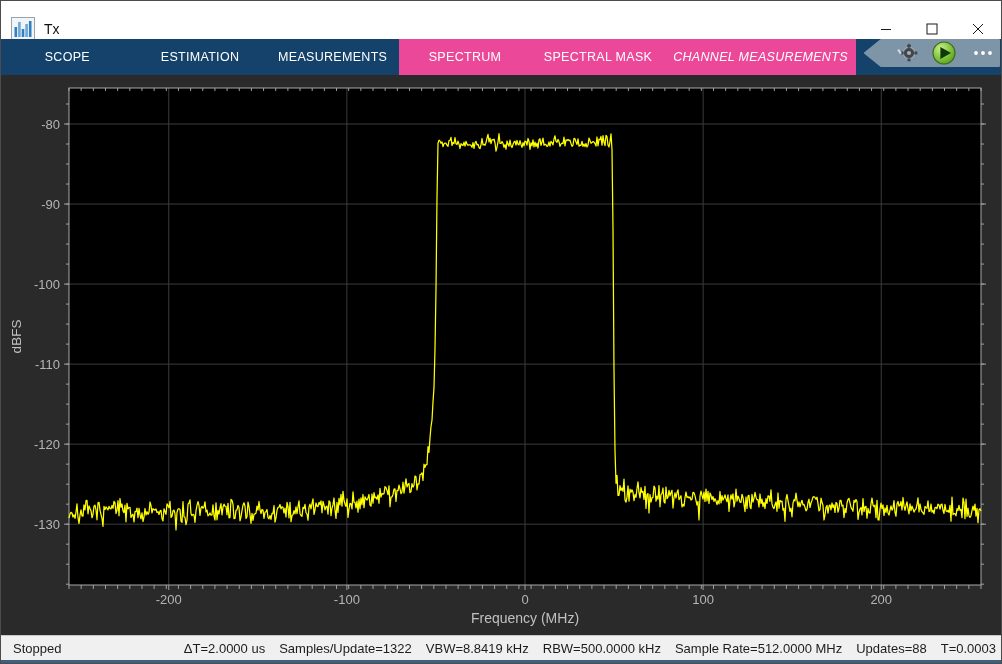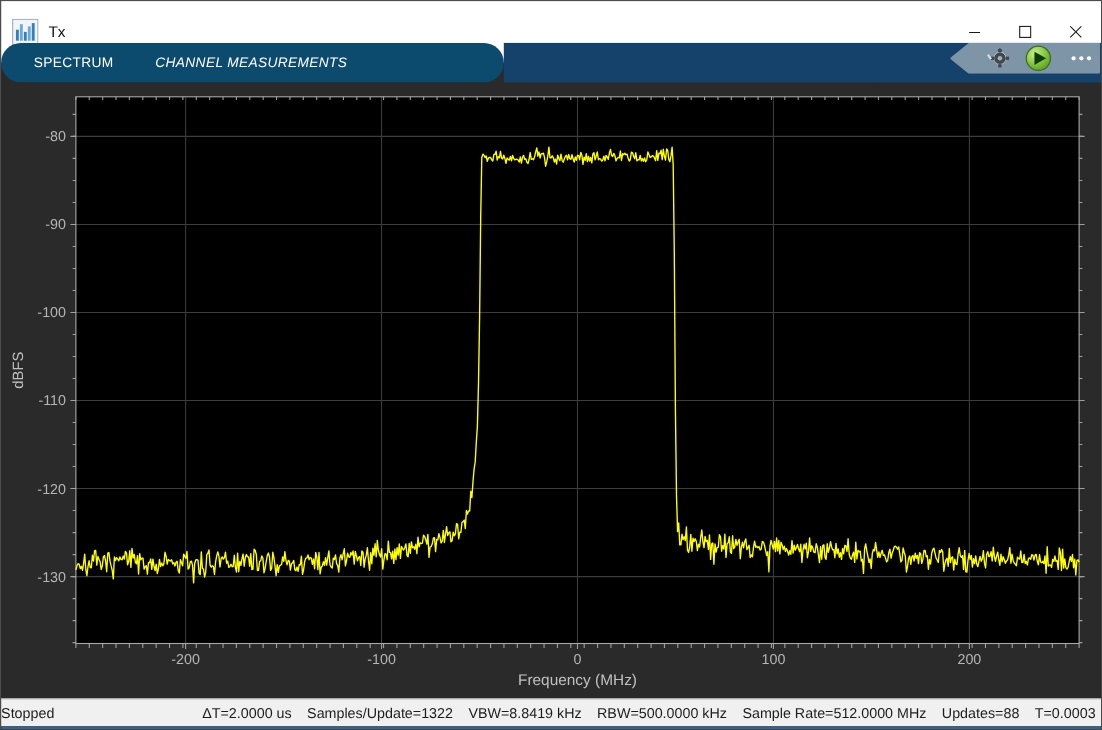--- a/index.html
+++ b/index.html
@@ -35,21 +35,21 @@
   
   .figure{
     position:absolute;left:0;top:74px;width:796px;height:560px;background:#2a2a2a;
   }
   
   .statusbar{
     position:absolute;left:0;top:634px;width:100%;height:25px;
     background:#f0f0f0;border-top:1px solid #c8c8c8;
     display:flex;align-items:center;font-size:13px;color:#1c1c1c;
   }
-  .status-state{}
+  .status-state{margin-left:12px;}
   .status-metrics{margin-left:auto;margin-right:5px;display:flex;}
   .status-metrics span{margin-left:14px;white-space:nowrap;}
   .bottom-strip{
     position:absolute;left:0;top:659px;width:100%;height:5px;background:#3d6080;
   }
 </style>
 </head>
 <body>
 
 <div class="window">
@@ -78,22 +78,28 @@
       <button class="win-btn" title="Close">
         <svg width="12" height="12" viewBox="0 0 12 12">
           <line x1="1" y1="1" x2="11" y2="11" stroke="#1a1a1a" stroke-width="1"></line>
           <line x1="11" y1="1" x2="1" y2="11" stroke="#1a1a1a" stroke-width="1"></line>
         </svg>
       </button>
     </div>
   </div>
 
   <div class="toolbar">
-    <div class="tabs-active" style="background:#0c4a6e;border-radius:18px;">
+    <div class="tabs-left" style="background:#14426b;">
+      <div class="tab">SCOPE</div>
+      <div class="tab">ESTIMATION</div>
+      <div class="tab">MEASUREMENTS</div>
+    </div>
+    <div class="tabs-active" style="background:#ec4899;">
       <div class="tab" style="width:132px;">SPECTRUM</div>
+      <div class="tab" style="width:134px;">SPECTRAL MASK</div>
       <div class="tab" style="width:191px;font-style:italic;">CHANNEL MEASUREMENTS</div>
     </div>
     <div class="toolbar-right" style="background:#14426b;">
       <svg class="banner-svg" width="140" height="28" viewBox="0 0 140 28">
         <path d="M 138 1 L 20 1 L 4 14 L 20 27 L 138 27 Z" fill="#7e94a7" stroke="#7e94a7" stroke-width="2" stroke-linejoin="round"></path>
 
         <g transform="translate(48,14)">
           <g fill="#40464c" stroke="#cfd6db" stroke-width="0.7">
             <circle r="5.6"></circle>
           </g>

